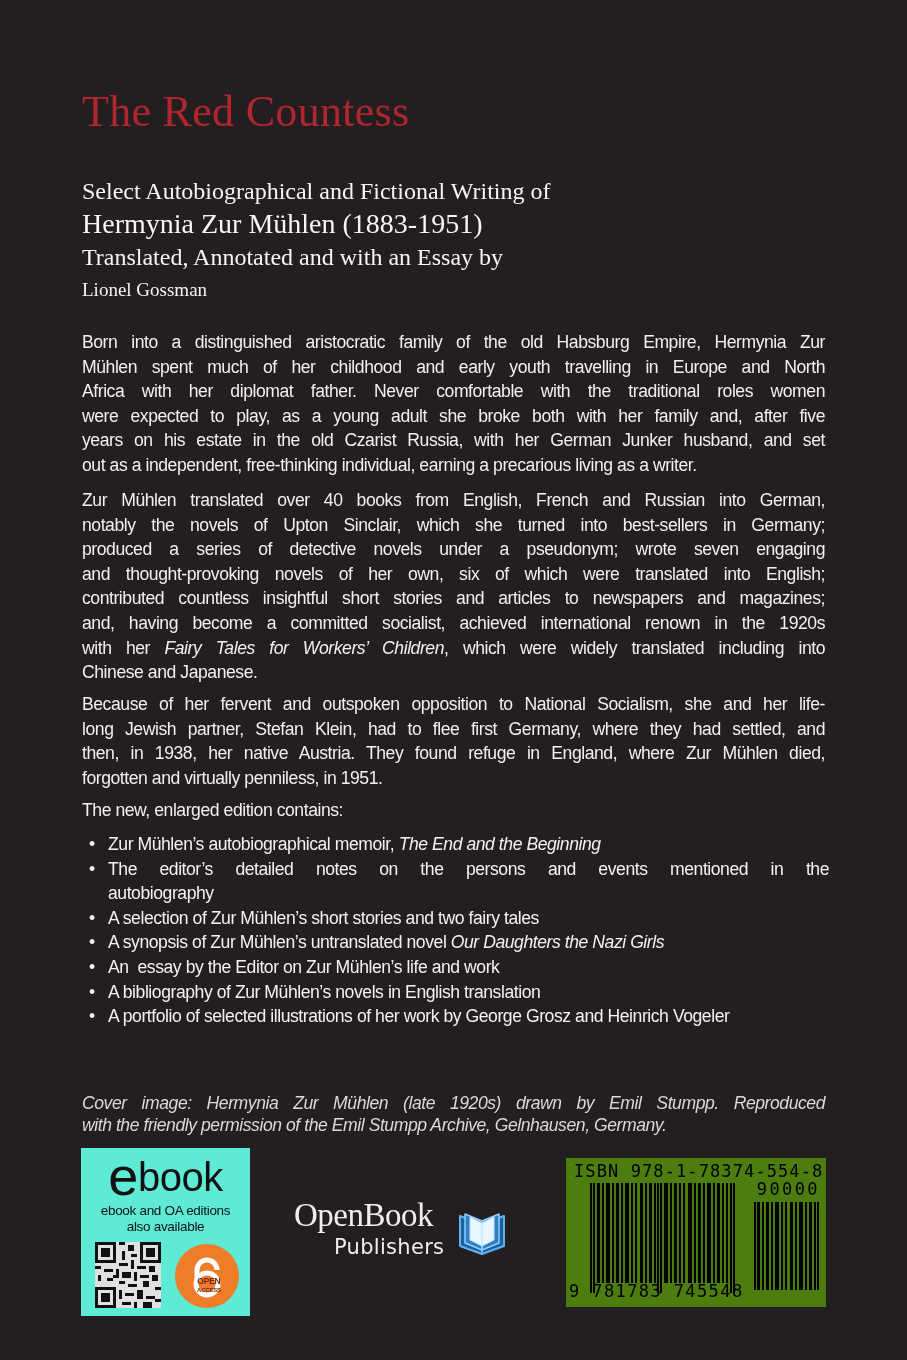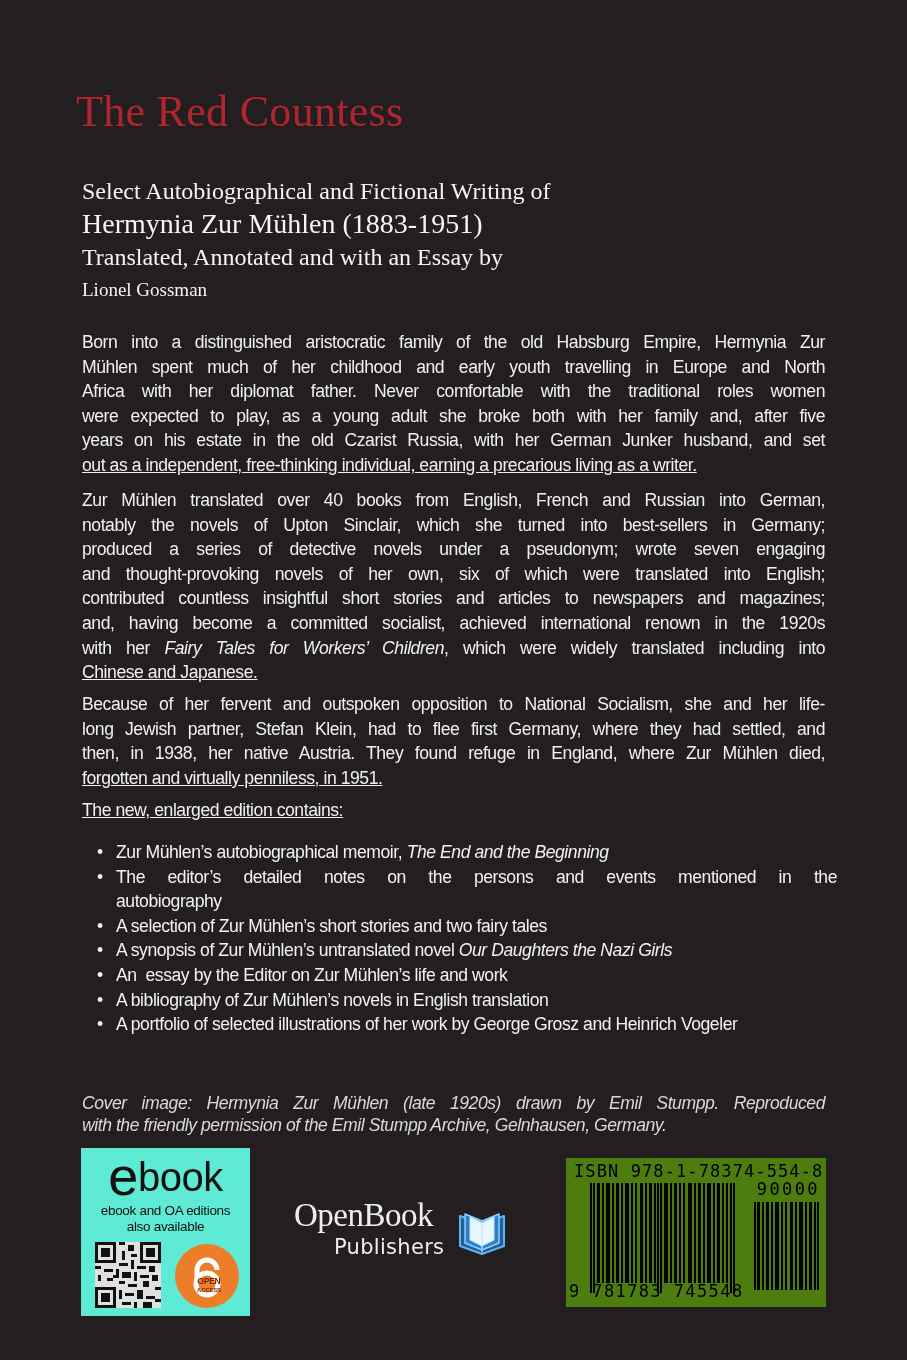--- a/index.html
+++ b/index.html
@@ -5,21 +5,21 @@
   html, body { margin: 0; padding: 0; }
   body {
     width: 907px; height: 1360px;
     background: #231f20;
     color: #f2f2f2;
     position: relative;
     overflow: hidden;
     font-family: "Liberation Sans", "DejaVu Sans", sans-serif;
   }
   .title {
-    position: absolute; left: 76px; top: 86px;
+    position: absolute; left: 82px; top: 86px;
     font-family: "Liberation Serif", "DejaVu Serif", serif;
     font-size: 44px; color: #b0252e; letter-spacing: 0.3px;
     white-space: nowrap; margin: 0; font-weight: normal;
   }
   .subtitle-block {
     position: absolute; left: 82px; top: 176px;
     font-family: "Liberation Serif", "DejaVu Serif", serif;
     color: #f5f5f5;
   }
   .sub1 { font-size: 24px; line-height: 31px; white-space: nowrap; }
@@ -30,26 +30,26 @@
   .body-text {
     position: absolute; left: 82px; width: 743px;
     font-size: 17.6px; line-height: 24.6px;
     text-align: justify; color: #f0f0f0;
     letter-spacing: -0.45px; word-spacing: 0px;
   }
   .p1 { top: 330px; }
   .p2 { top: 488px; }
   .p3 { top: 692px; }
   .p1 .l, .p2 .l, .p3 .l { display: block; text-align: justify; text-align-last: justify; }
-  .p1 .l.last, .p2 .l.last, .p3 .l.last { text-align-last: left; text-decoration: underline; }
+  .p1 .l.last, .p2 .l.last, .p3 .l.last { text-align-last: left; }
   em { font-style: italic; }
 
   .list {
     position: absolute; left: 82px; top: 828px; width: 743px;
-    margin: 12px; padding: 0; list-style: none;
+    margin: 4px; padding: 0; list-style: none;
     font-size: 17.6px; line-height: 24.6px; letter-spacing: -0.45px;
   }
   .list li { position: relative; padding-left: 22px; }
   .list li::before {
     content: "\2022"; position: absolute; left: 3px; top: 0;
   }
   .list .j { text-align: justify; text-align-last: justify; display: block; }
   .list .url { display: block; text-align: center; padding-right: 30px; }
 
   .caption {

